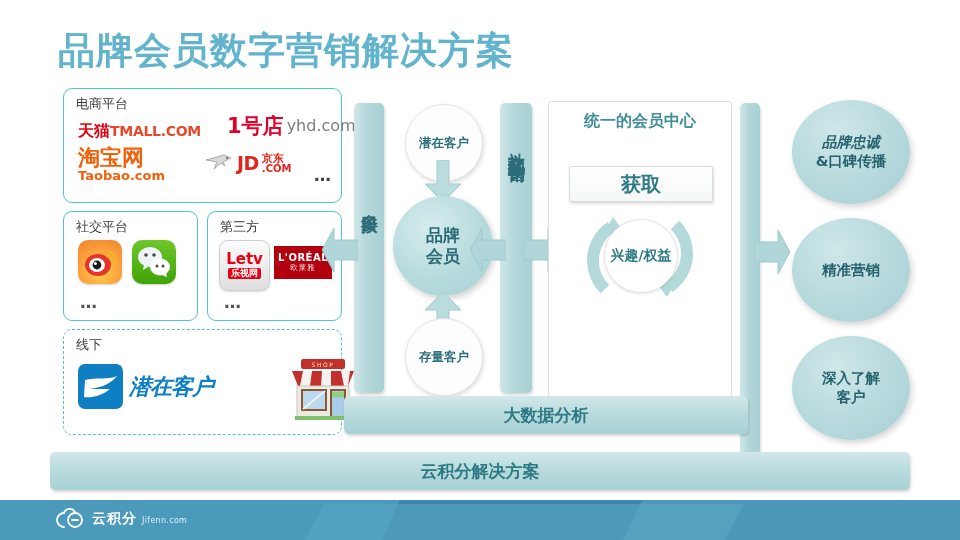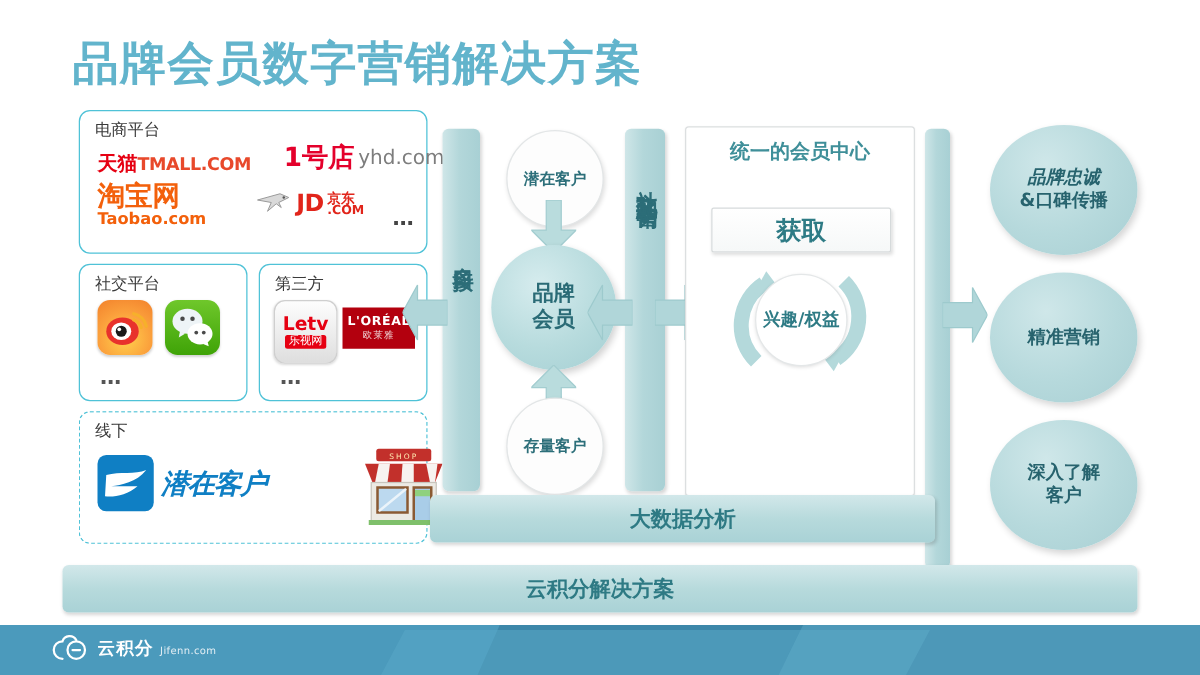--- a/index.html
+++ b/index.html
@@ -107,21 +107,21 @@
   #footer{
     position:absolute;left:0;top:500px;width:960px;height:40px;
     background:#3c87a9;overflow:hidden;
   }
   #footer .wave1{position:absolute;left:-40px;top:-26px;width:430px;height:96px;
      background:#4e9ec0;transform:skewX(-24deg);opacity:.85;}
   #footer .wave2{position:absolute;left:300px;top:4px;width:420px;height:90px;
      background:#59a7c6;transform:skewX(-28deg);opacity:.55;}
   #footer .wave3{position:absolute;left:640px;top:-30px;width:420px;height:70px;
      background:#62aec9;transform:skewX(-26deg);opacity:.45;}
-  #flogo{position:absolute;left:41px;top:7px;display:flex;align-items:center;gap:7px;}
+  #flogo{position:absolute;left:55px;top:7px;display:flex;align-items:center;gap:7px;}
   #flogo .cl{width:30px;height:22px;position:relative;}
   #flogo .ftxt{line-height:1;}
   #flogo .ftxt .cn{font-size:14px;font-weight:bold;color:#fff;letter-spacing:1px;}
   #flogo .ftxt .en{font-size:8px;color:#e2eef4;letter-spacing:.3px;margin-top:2px;}
 </style>
 </head>
 <body>
 
 <div id="stage">
 
@@ -196,21 +196,21 @@
   </div>
 
   <div class="panel panel-solid" style="left:196px;top:211px;width:133px;height:108px;">
     <div class="panel-label">第三方</div>
 
     <div style="position:absolute;left:11px;top:28px;width:49px;height:49px;border-radius:9px;
                 background:linear-gradient(180deg,#fdfdfd 0%,#dedede 100%);
                 border:1px solid #cfcfcf;box-shadow:0 1px 2px rgba(0,0,0,.15);
                 display:flex;flex-direction:column;align-items:center;justify-content:center;gap:1px;">
       <span style="font-size:15px;font-weight:bold;color:#e60012;line-height:1;">Letv</span>
-      <span style="font-size:9px;font-weight:normal;color:#fff;background:#e60012;padding:1px 3px;border-radius:2px;line-height:1.1;">乐视网</span>
+      <span style="font-size:9px;font-weight:bold;color:#fff;background:#e60012;padding:1px 3px;border-radius:2px;line-height:1.1;">乐视网</span>
     </div>
 
     <div style="position:absolute;left:66px;top:34px;width:58px;height:33px;background:#b3000e;
                 display:flex;flex-direction:column;align-items:center;justify-content:center;">
       <span style="font-size:10px;font-weight:bold;color:#fff;letter-spacing:.5px;line-height:1.1;">L'ORÉAL</span>
       <span style="font-size:7.5px;color:#f0d6d8;letter-spacing:1px;line-height:1.3;">欧莱雅</span>
     </div>
 
     <div class="dots" style="left:16px;top:82px;">…</div>
   </div>

